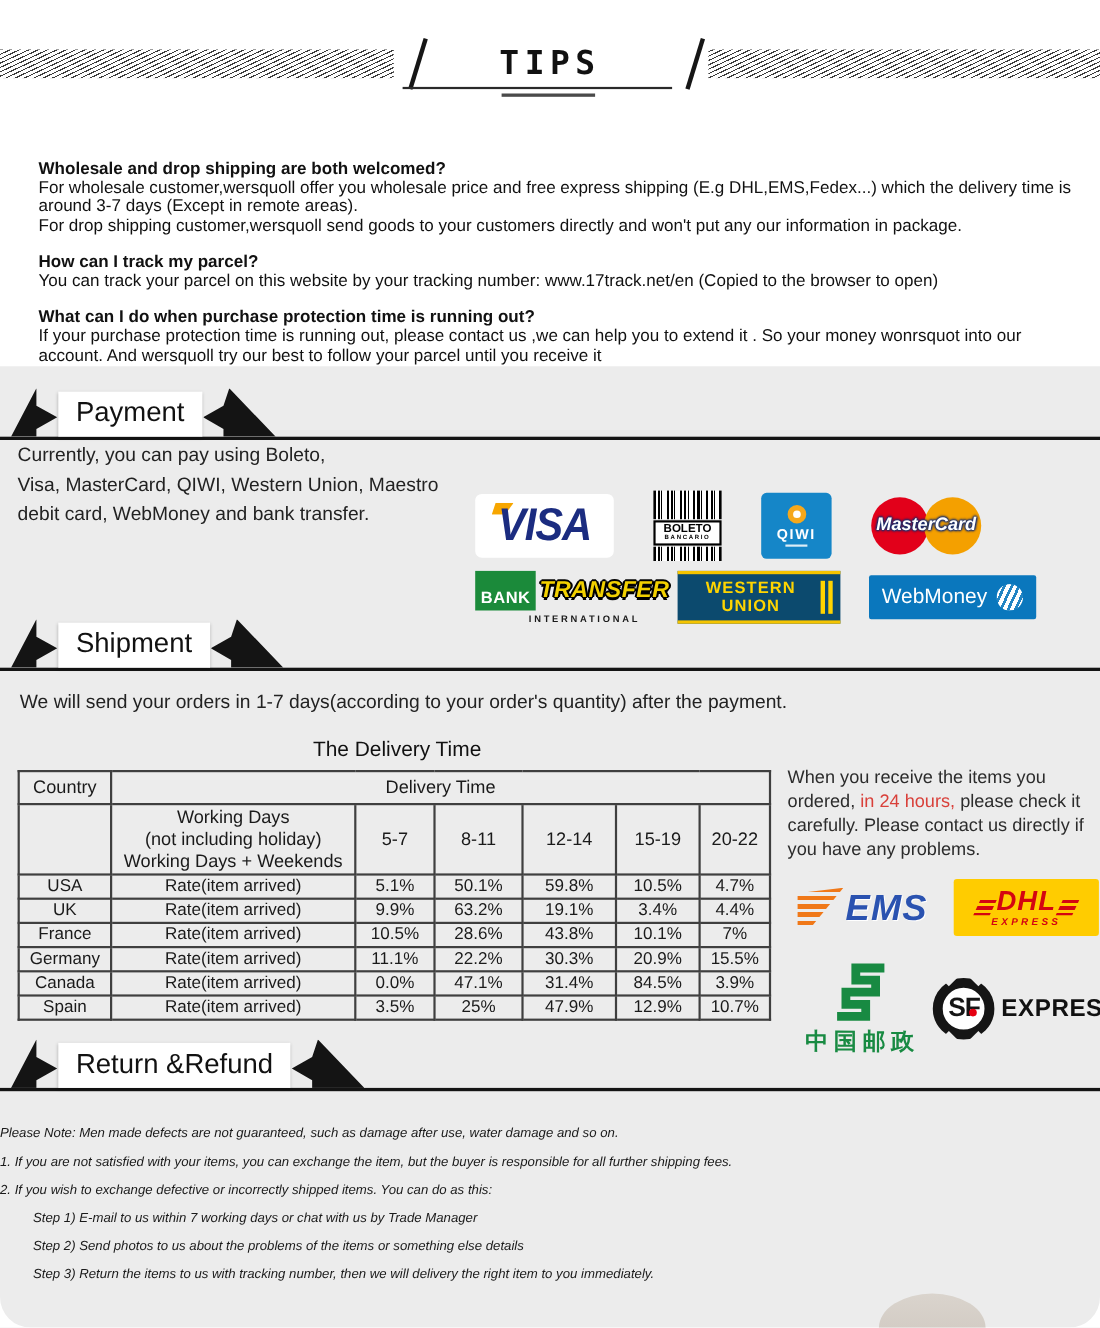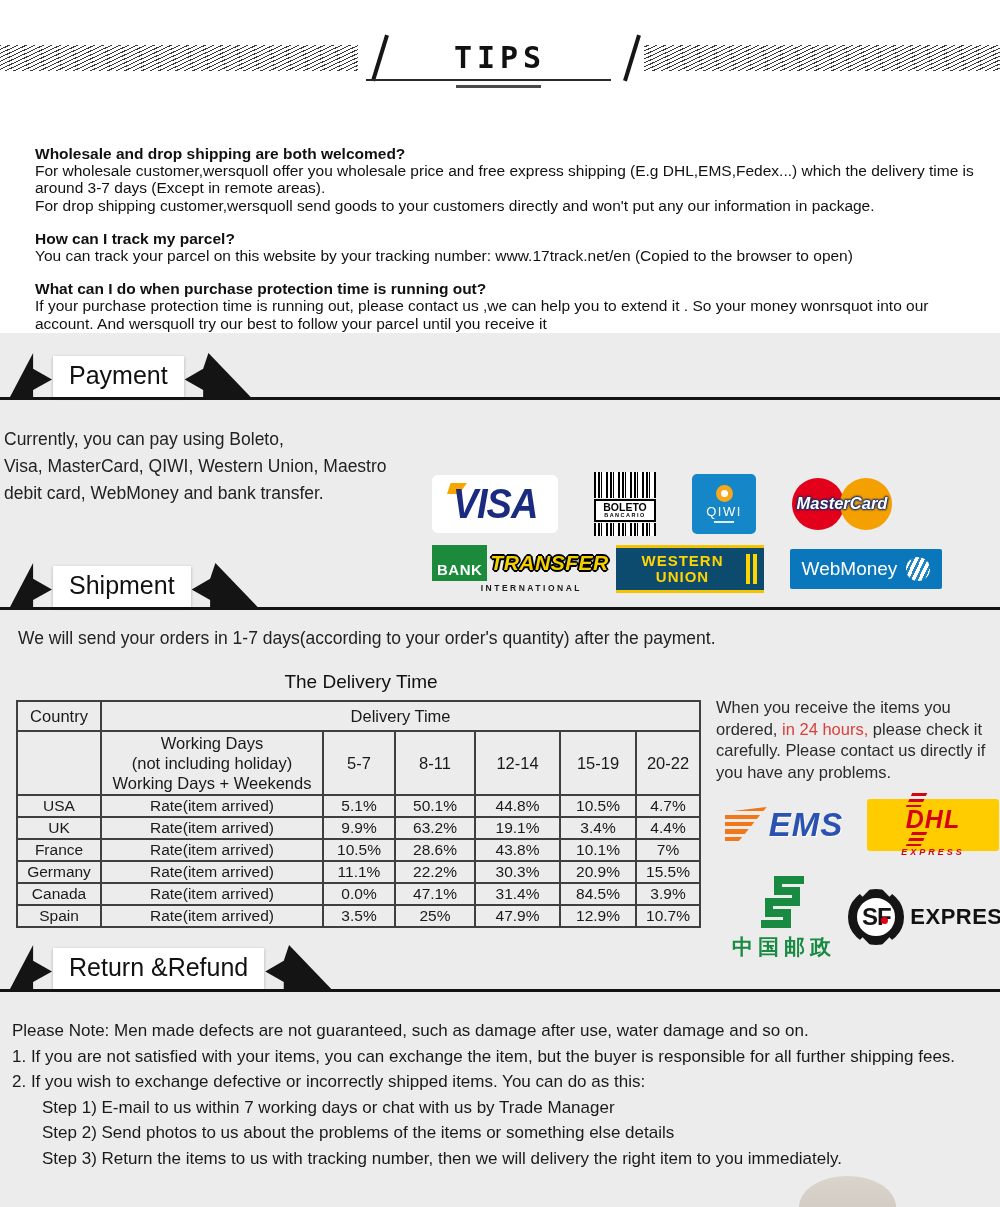--- a/index.html
+++ b/index.html
@@ -1,17 +1,17 @@
 <!DOCTYPE html>
 <html><head>
 <meta charset="utf-8">
 <style>
   * { box-sizing: border-box; margin: 0; padding: 0; }
   body { font-family: "Liberation Sans", sans-serif; background:#fff; }
-  .page { position:relative; width:1000px; height:1207px; background:#fff; overflow:hidden; }
+  .page { position:relative; width:1000px; height:1207px; background:#fff; overflow:hidden;border-radius:28px; }
 
   
   .tips-header { position:absolute; top:0; left:0; width:1000px; height:140px; background:#fff; }
   .hatch { position:absolute; top:45px; left:0; width:1000px; height:26px;
            background:repeating-linear-gradient(155deg,#3c3c3c 0 1px,#ffffff 1px 3.6px); }
   .tips-panel { position:absolute; top:36px; left:358px; width:286px; height:42px; background:#fff; }
   .slash { position:absolute; width:4px; height:48px; background:#161616; transform:rotate(17deg); }
   .slash-left { left:378px; top:34px; }
   .slash-right { left:630px; top:34px; }
   .tips-title { position:absolute; top:40px; left:400px; width:200px; text-align:center;
@@ -35,42 +35,42 @@
   .arr-r { width:66px; height:44px; clip-path:polygon(36% 0, 100% 100%, 28% 100%, 28% 84%, 0 60%, 28% 36%); }
   .sec-label { background:#fff; box-shadow:0 1px 3px rgba(0,0,0,0.25); font-size:25px; color:#111;
                padding:5px 16px 7px; margin:0 1px; }
 
   .payment-block  { position:absolute; top:20px;  left:0; width:1000px; }
   .shipment-block { position:absolute; top:192px; left:0; width:1000px;margin-top:38px; }
   .return-block   { position:absolute; top:612px; left:0; width:1000px; }
 
   
   .pay-body { position:relative; }
-  .pay-text { margin-top:26px; padding-left:4px; width:445px; font-size:17.5px; line-height:27px; color:#222; }
+  .pay-text { padding-left:16px; width:445px; font-size:17.5px; line-height:27px; color:#222; }
   .pay-logos { position:absolute; left:432px; top:44px; width:545px; }
   .plrow1 { display:flex; align-items:center; gap:36px; height:68px; }
   .plrow2 { display:flex; align-items:center; gap:26px; margin-top:6px; height:50px; }
 
   .visa-card { width:126px; height:58px; background:#fff; border-radius:6px; position:relative;
                display:flex; align-items:center; justify-content:center; flex:none; }
   .visa-text { font-style:italic; font-weight:900; font-size:38px; color:#1b2c80; letter-spacing:-1px; transform:scaleY(1.1); }
   .visa-flag { position:absolute; left:15px; top:8px; width:20px; height:11px; background:#f7a600;
                clip-path:polygon(18% 0, 100% 0, 60% 100%, 0 100%); }
 
   .boleto { width:62px; flex:none; text-align:center; }
   .bars { background:repeating-linear-gradient(90deg,#000 0 2px,#fff 2px 4px,#000 4px 6px,#fff 6px 7px,#000 7px 8px,#fff 8px 12px); }
   .bars.t { height:26px; } .bars.b { height:13px; }
   .bol-label { border:2px solid #000; background:#fff; padding:1px 0; margin:1px 0; font-weight:900;
                font-size:10.5px; line-height:1.05; color:#000; }
   .bol-sub { font-size:5.5px; letter-spacing:1.5px; font-weight:700; }
 
   .qiwi { width:64px; height:60px; background:#1586c8; border-radius:5px; flex:none;
           display:flex; flex-direction:column; align-items:center; justify-content:center; gap:2px; }
   .qiwi-ring { width:17px; height:17px; border:5px solid #f5a81c; border-radius:50%; background:#fff; }
-  .qiwi-text { color:#fff; font-weight:normal; font-size:13px; letter-spacing:1.5px; }
+  .qiwi-text { color:#fff; font-weight:bold; font-size:13px; letter-spacing:1.5px; }
   .qiwi-ul { width:20px; height:2px; background:rgba(255,255,255,0.85); }
 
   .mc { position:relative; width:100px; height:58px; flex:none; }
   .mc-c { position:absolute; top:3px; width:52px; height:52px; border-radius:50%; }
   .mc-red { left:0; background:#e2001a; }
   .mc-org { right:0; background:#f4a000; }
   .mc-text { position:absolute; top:50%; left:50%; transform:translate(-50%,-55%); color:#fff;
              font-style:italic; font-weight:bold; font-size:16.5px; white-space:nowrap;
              text-shadow:0 0 2px #1a2f6e, 0 1px 2px #1a2f6e, 0 -1px 2px #1a2f6e, 1px 0 2px #1a2f6e, -1px 0 2px #1a2f6e; }
 
@@ -114,40 +114,40 @@
 
   .carriers { display:grid; grid-template-columns:136px 146px; column-gap:8px; row-gap:22px;
               margin-top:16px; align-items:center; justify-items:center; }
   .carrier { display:flex; align-items:center; justify-content:center; }
   .ems-tri { width:42px; height:36px;
              background:repeating-linear-gradient(180deg,#f07818 0 4px, transparent 4px 7.5px);
              clip-path:polygon(0 14%, 100% 0, 30% 100%, 0 100%); }
   .ems-text { font-style:italic; font-weight:900; font-size:33px; color:#2a52b0; letter-spacing:1px; margin-left:2px;
               text-shadow:1px 1px 0 #fff; }
   .dhl { width:132px; height:52px; background:#ffcc00; border-radius:3px; flex-direction:column; }
-  .dhl-row { display:flex; align-items:flex-start;flex-direction:column; }
+  .dhl-row { display:flex; align-items:flex-end; }
   .dhl-dash { width:15px; height:14px; background:repeating-linear-gradient(180deg,#d40511 0 3px, transparent 3px 6px);
               transform:skewX(-25deg); margin:0 3px; }
   .dhl-text { font-style:italic; font-weight:900; font-size:25px; color:#d40511; letter-spacing:1px; line-height:1; }
   .dhl-sub { font-style:italic; font-weight:700; font-size:9px; color:#d40511; letter-spacing:3px; margin-top:1px; text-align:center; }
   .cpost { flex-direction:column; }
   .cpost-text { color:#188a42; font-size:21px; font-weight:bold; letter-spacing:5px; margin-top:2px; }
   .sf-ring { width:56px; height:56px; border:9px solid #151515; border-radius:50%; position:relative; background:#fff;
              display:flex; align-items:center; justify-content:center; flex:none; }
   .sf-abbr { font-weight:900; font-size:24px; letter-spacing:-1px; color:#151515; }
   .sf-dot { position:absolute; right:7px; bottom:12px; width:7px; height:7px; border-radius:50%; background:#e60012; }
   .notch { position:absolute; width:10px; height:6px; background:#ececec; }
   .n1 { top:-10px; left:2px;  transform:rotate(-45deg); }
   .n2 { top:-10px; right:2px; transform:rotate(45deg); }
   .n3 { bottom:-10px; left:2px;  transform:rotate(45deg); }
   .n4 { bottom:-10px; right:2px; transform:rotate(-45deg); }
   .sf-text { font-weight:900; font-size:22px; color:#111; margin-left:6px; letter-spacing:0.5px; }
 
   
-  .ret-text { padding:26px 20px 0 12px; font-size:17px; line-height:25.5px; color:#1a1a1a; }
+  .ret-text { padding:26px 20px 0 0; font-size:12px; line-height:25.5px; color:#1a1a1a;font-style:italic; }
   .hang { padding-left:22px; text-indent:-22px; }
   .step { padding-left:30px; }
 
   .photo-frag { position:absolute; left:799px; top:1176px; width:97px; height:62px;
                 background:linear-gradient(180deg,#dad4cd,#ccc5bd); border-radius:50% 50% 40% 40%; }
 </style>
 </head>
 <body>
 
 <div class="page">
@@ -281,21 +281,21 @@
               <td>8-11</td>
               <td>12-14</td>
               <td>15-19</td>
               <td>20-22</td>
             </tr>
             <tr class="dr">
               <td class="country">USA</td>
               <td>Rate(item arrived)</td>
               <td>5.1%</td>
               <td>50.1%</td>
-              <td>44.8%</td>
+              <td>59.8%</td>
               <td>10.5%</td>
               <td>4.7%</td>
             </tr>
             <tr class="dr">
               <td class="country">UK</td>
               <td>Rate(item arrived)</td>
               <td>9.9%</td>
               <td>63.2%</td>
               <td>19.1%</td>
               <td>3.4%</td>

